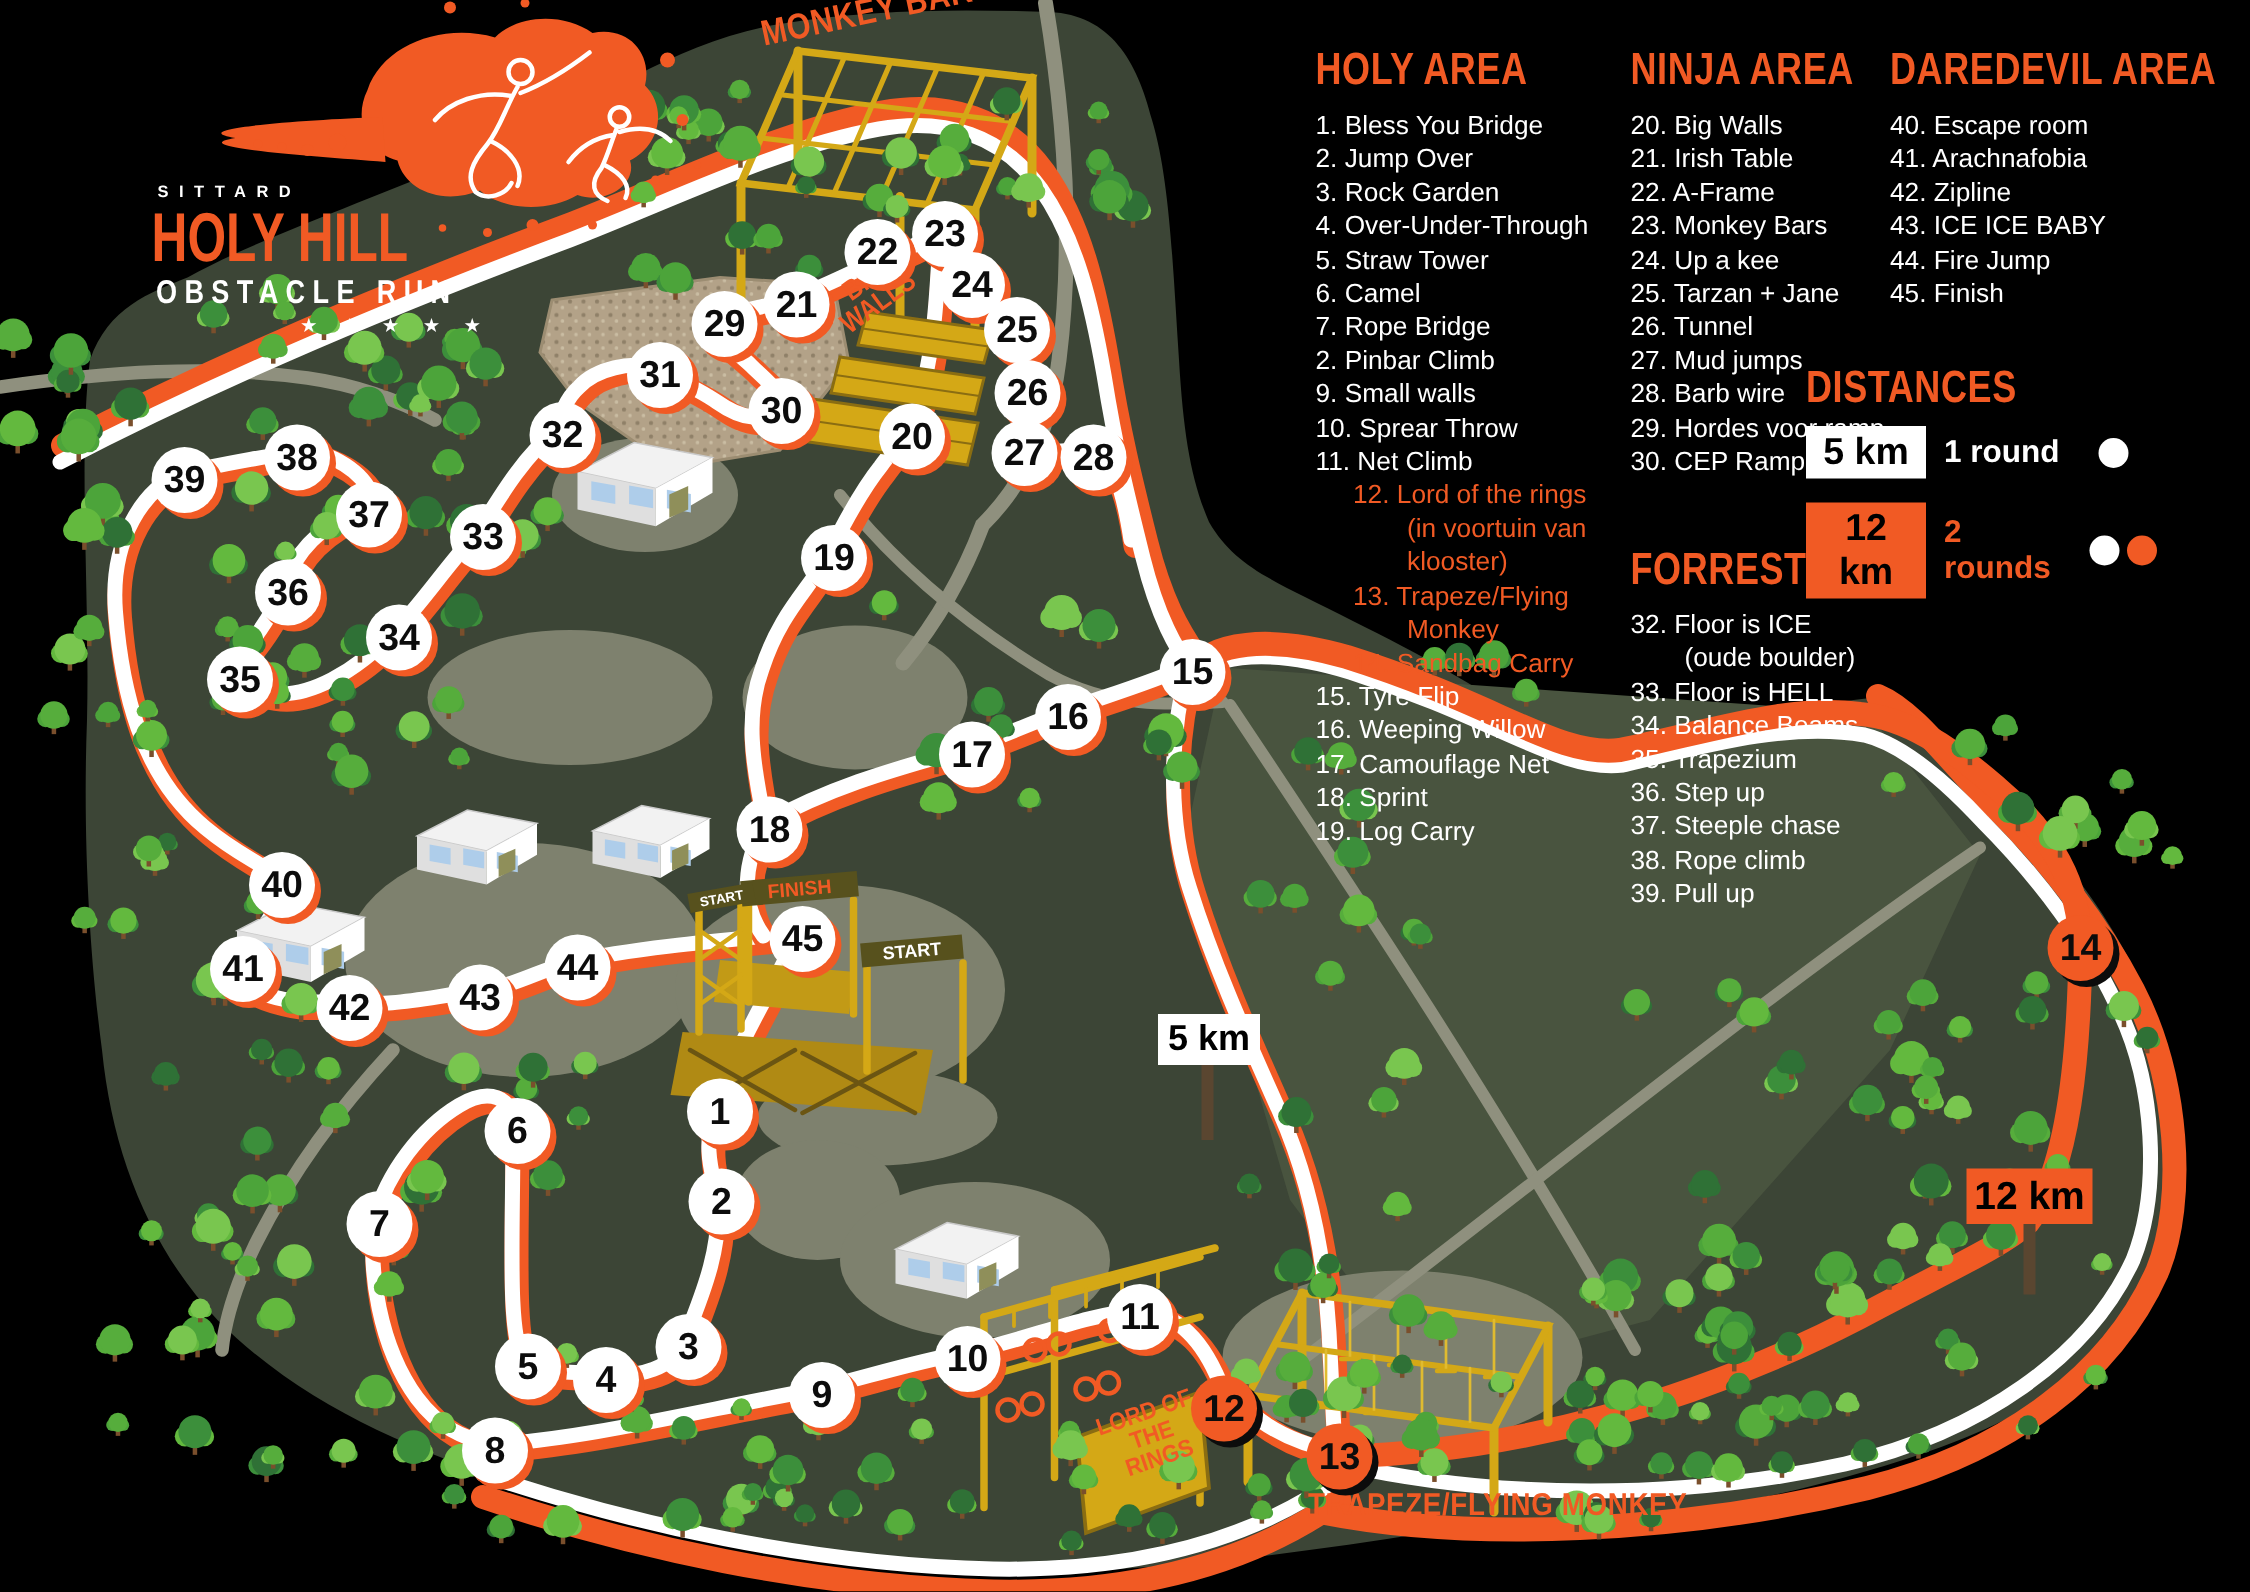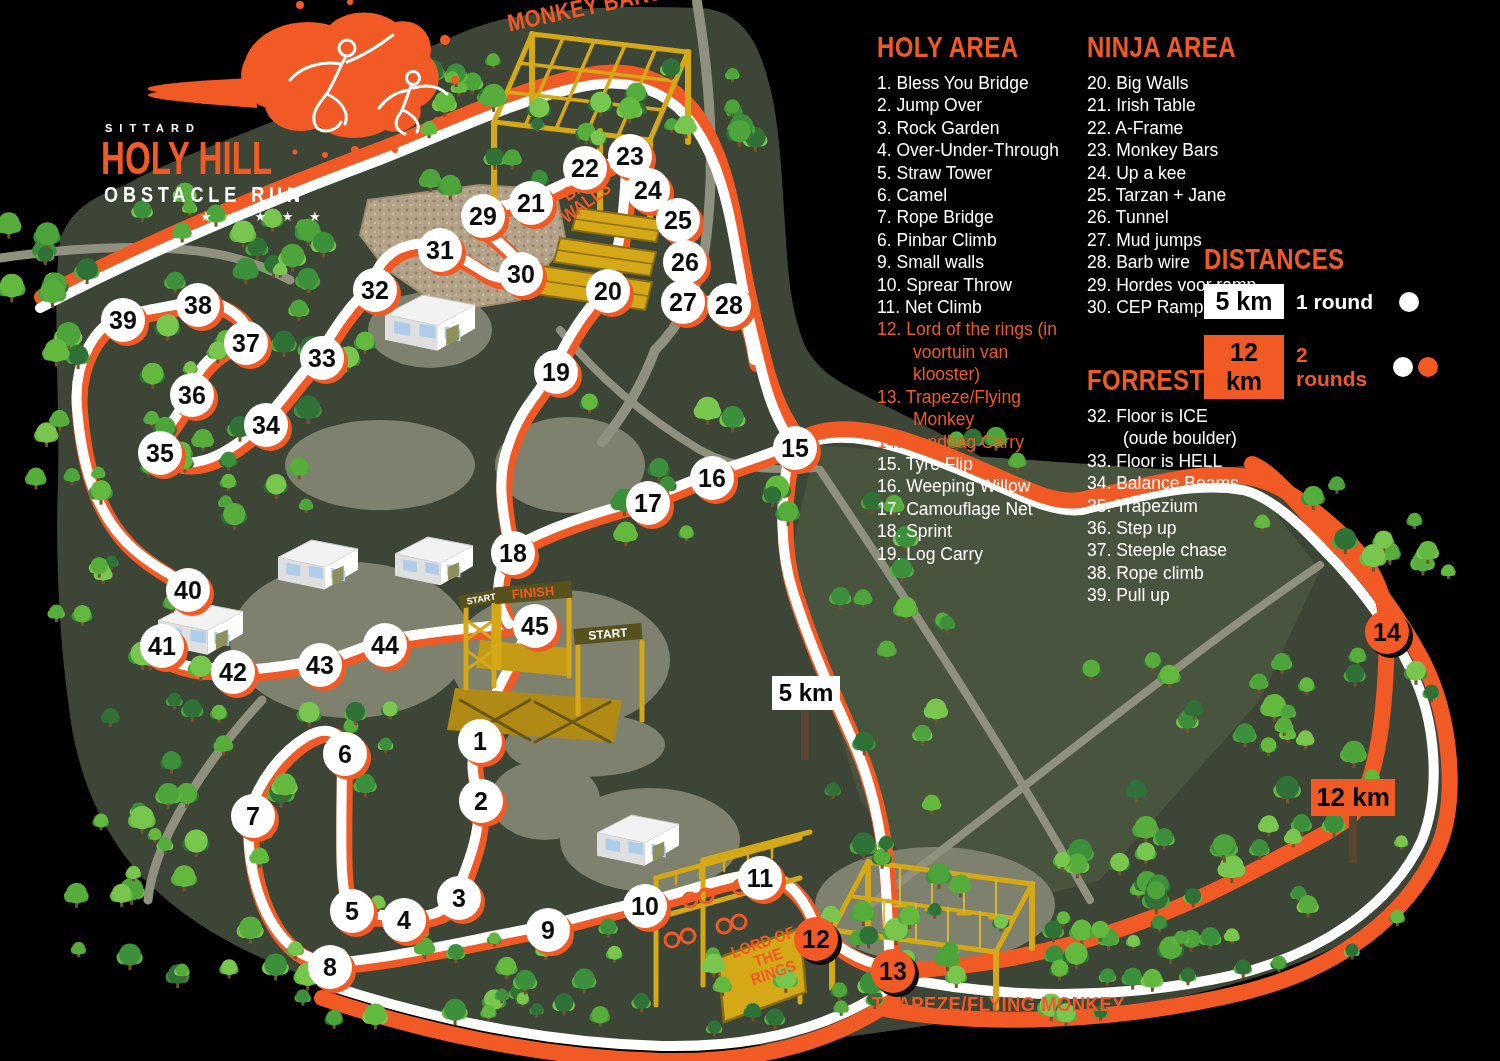--- a/index.html
+++ b/index.html
@@ -8,21 +8,21 @@
   svg{position:absolute;left:0;top:0;}
   
   .tr-o{fill:none;stroke:var(--orange);stroke-width:16;stroke-linecap:round;stroke-linejoin:round;}
   .tr-w{fill:none;stroke:#fff;stroke-width:10;stroke-linecap:round;stroke-linejoin:round;}
   .gray-path{fill:none;stroke:#8f907e;stroke-linecap:round;}
   
   .area{position:absolute;}
   .area h2{margin:0 0 8px 0;font-size:30px;font-weight:bold;color:var(--orange);
            transform:scaleX(.8);transform-origin:left top;white-space:nowrap;letter-spacing:.5px;}
   .li{color:#fff;font-size:17.5px;line-height:22.4px;padding-left:36px;text-indent:-36px;font-weight:500;}
-  .li.hl{color:var(--orange);}
+  .li.hl{color:var(--orange);margin-left:25px;}
   
   .dist-row{display:flex;align-items:center;gap:12px;margin-bottom:16px;}
   .km-box{min-width:64px;text-align:center;padding:3px 8px;font-weight:bold;font-size:25px;color:#000;}
   .km-box.white{background:#fff;}
   .km-box.orange{background:var(--orange);}
   .dist-desc{font-size:21px;font-weight:bold;}
   .dist-desc.white{color:#fff;}
   .dist-desc.orange{color:var(--orange);}
   .dots{display:flex;gap:5px;margin-left:14px;}
   .dot{width:20px;height:20px;border-radius:50%;}
@@ -2212,21 +2212,21 @@
 <div class="area" style="left:877px;top:30px;width:200px">
   <h2>HOLY AREA</h2>
   <div class="items">
         <div class="li">1. Bless You Bridge</div>
         <div class="li">2. Jump Over</div>
         <div class="li">3. Rock Garden</div>
         <div class="li">4. Over-Under-Through</div>
         <div class="li">5. Straw Tower</div>
         <div class="li">6. Camel</div>
         <div class="li">7. Rope Bridge</div>
-        <div class="li">6. Pinbar Climb</div>
+        <div class="li">2. Pinbar Climb</div>
         <div class="li">9. Small walls</div>
         <div class="li">10. Sprear Throw</div>
         <div class="li">11. Net Climb</div>
         <div class="li hl">12. Lord of the rings (in voortuin van klooster)</div>
         <div class="li hl">13. Trapeze/Flying Monkey</div>
         <div class="li hl">14. Sandbag Carry</div>
         <div class="li">15. Tyre Flip</div>
         <div class="li">16. Weeping Willow</div>
         <div class="li">17. Camouflage Net</div>
         <div class="li">18. Sprint</div>
@@ -2253,20 +2253,31 @@
   <h2>FORREST AREA</h2>
   <div class="items">
         <div class="li">32. Floor is ICE (oude boulder)</div>
         <div class="li">33. Floor is HELL</div>
         <div class="li">34. Balance Beams</div>
         <div class="li">35. Trapezium</div>
         <div class="li">36. Step up</div>
         <div class="li">37. Steeple chase</div>
         <div class="li">38. Rope climb</div>
         <div class="li">39. Pull up</div>
+      </div>
+</div>
+<div class="area" style="left:1260px;top:30px;width:210px">
+  <h2>DAREDEVIL AREA</h2>
+  <div class="items">
+        <div class="li">40. Escape room</div>
+        <div class="li">41. Arachnafobia</div>
+        <div class="li">42. Zipline</div>
+        <div class="li">43. ICE ICE BABY</div>
+        <div class="li">44. Fire Jump</div>
+        <div class="li">45. Finish</div>
       </div>
 </div>
 
 <div class="area" style="left:1204px;top:242px;width:230px">
   <h2>DISTANCES</h2>
   <div class="dist-row">
     <div class="km-box white">5 km</div>
     <div class="dist-desc white">1 round</div>
     <div class="dots">
           <span class="dot white"></span>

